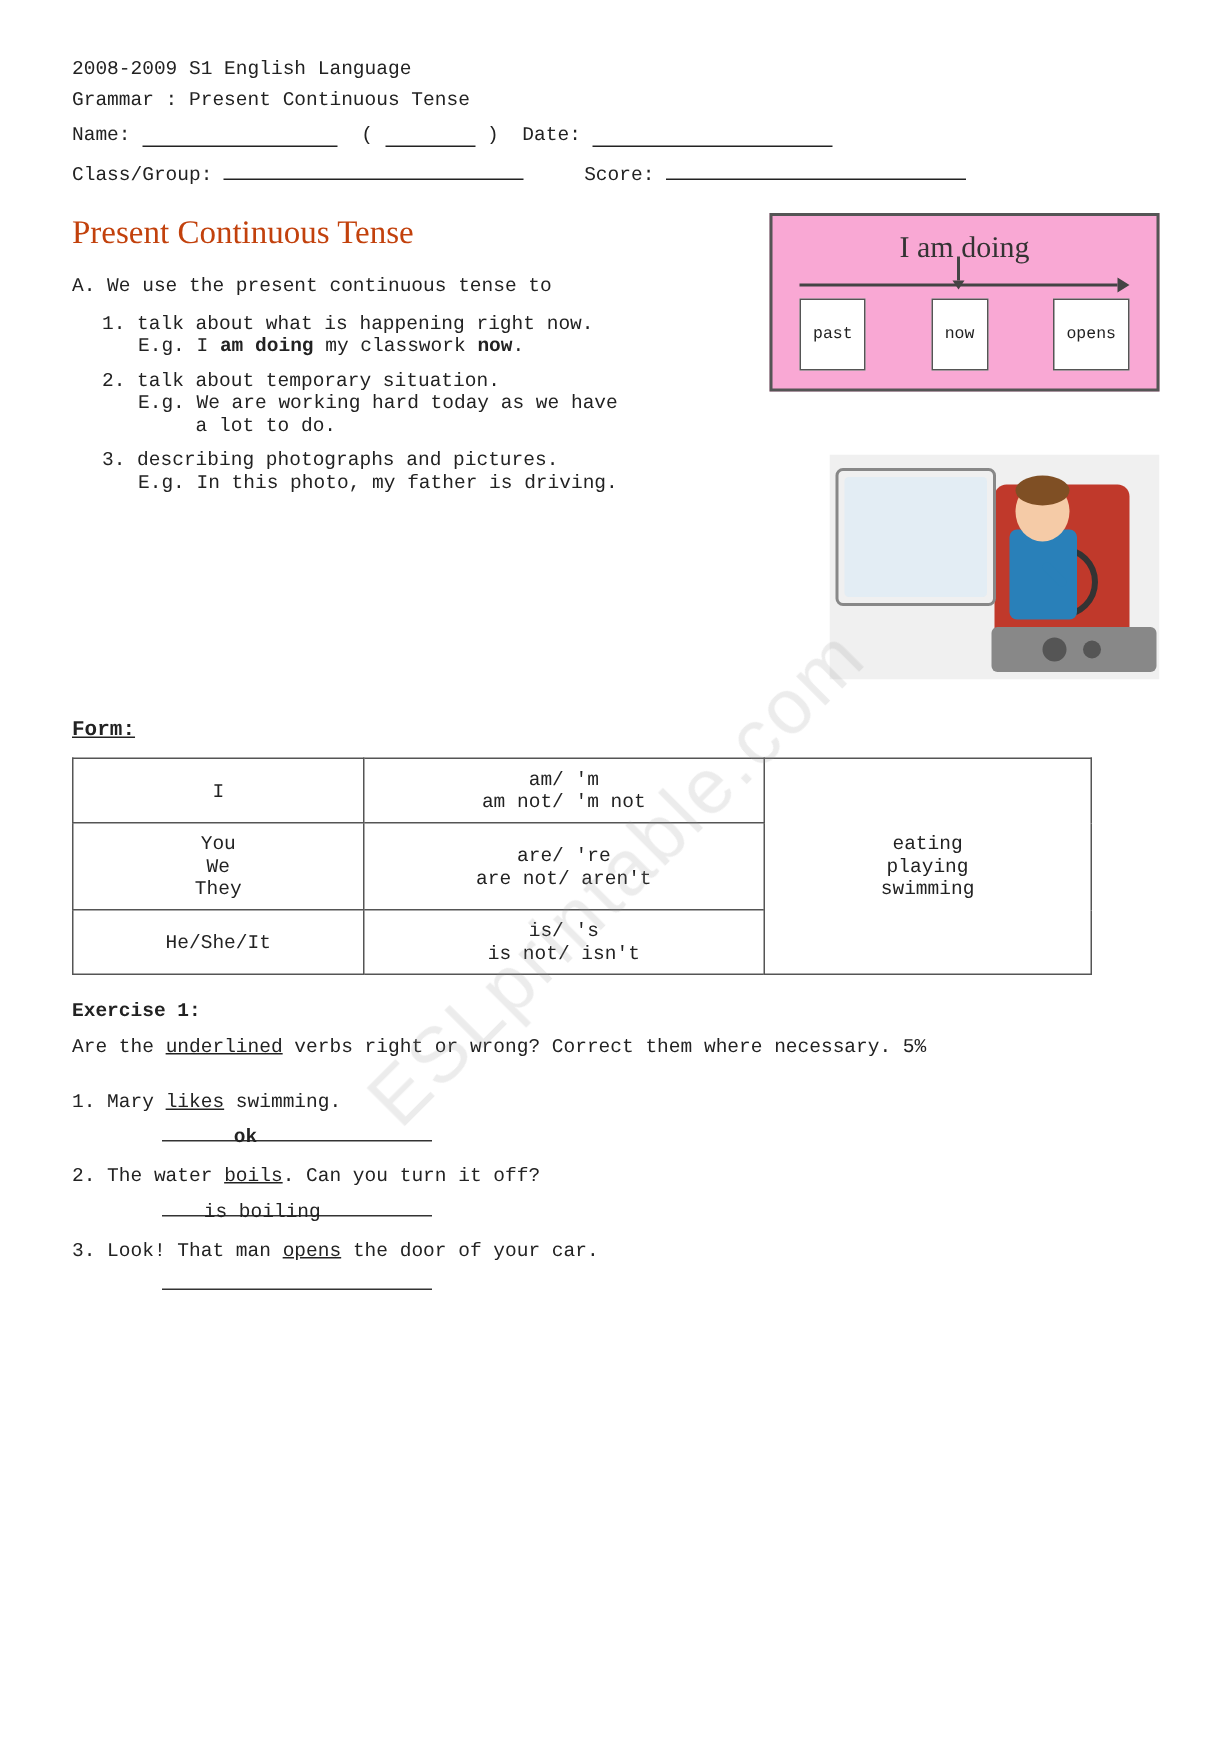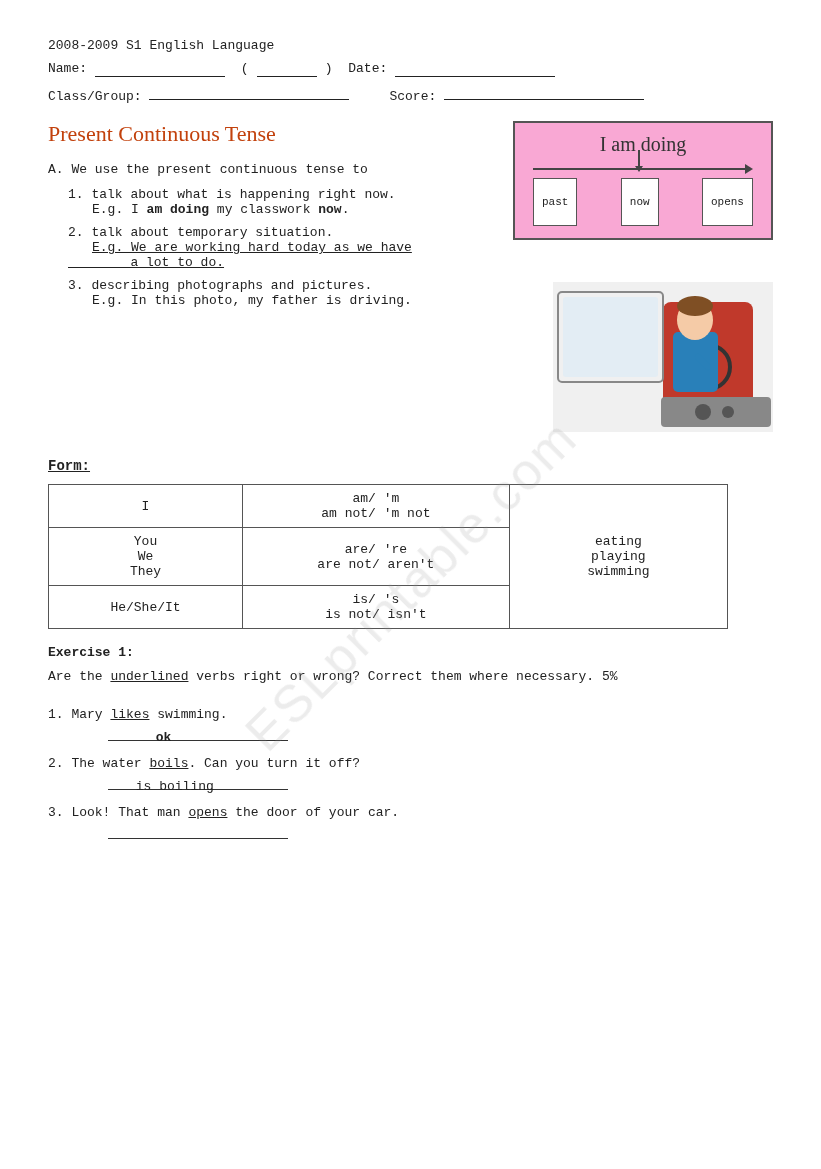--- a/index.html
+++ b/index.html
@@ -210,20 +210,21 @@
       letter-spacing: 2px;
     }
   </style>
 </head>
 <body>
 
 <div class="watermark">ESLprintable.com</div>
 
 <div class="header-block">
   <div>2008-2009 S1 English Language</div>
+  <div>Grammar : Present Continuous Tense</div>
   <div class="name-date-row">
     <span>Name:</span>
     <span class="underline-field"></span>
     <span>&nbsp;(</span>
     <span class="underline-field" style="min-width:60px;"></span>
     <span>)&nbsp;</span>
     <span>Date:</span>
     <span class="underline-field-date"></span>
   </div>
   <div class="class-score-row">
@@ -265,21 +266,21 @@
 
   <div class="point-block" style="margin-top:6px;">
     <span>1. </span>
     <span>talk about what is happening right now.</span><br>
     <span style="margin-left:24px;">E.g. I <span class="bold">am doing</span> my classwork <span class="bold">now</span>.</span>
   </div>
 
   <div class="point-block">
     <span>2. </span>
     <span>talk about temporary situation.</span><br>
-    <span style="margin-left:24px;text-decoration:underline;">E.g. We are working hard today as we have<br>&nbsp;&nbsp;&nbsp;&nbsp;&nbsp;&nbsp;&nbsp;&nbsp;a lot to do.</span>
+    <span style="margin-left:24px;">E.g. We are working hard today as we have<br>&nbsp;&nbsp;&nbsp;&nbsp;&nbsp;&nbsp;&nbsp;&nbsp;a lot to do.</span>
   </div>
 
   <div class="photo-area" style="float:right; margin-left:12px; margin-top:4px;">
     <svg width="220" height="150" viewBox="0 0 220 150" xmlns="http://www.w3.org/2000/svg">
 
       <rect x="0" y="0" width="220" height="150" fill="#f0f0f0"></rect>
 
       <rect x="110" y="20" width="90" height="110" rx="8" fill="#c0392b"></rect>
 
       <circle cx="155" cy="85" r="22" fill="none" stroke="#333" stroke-width="4"></circle>

